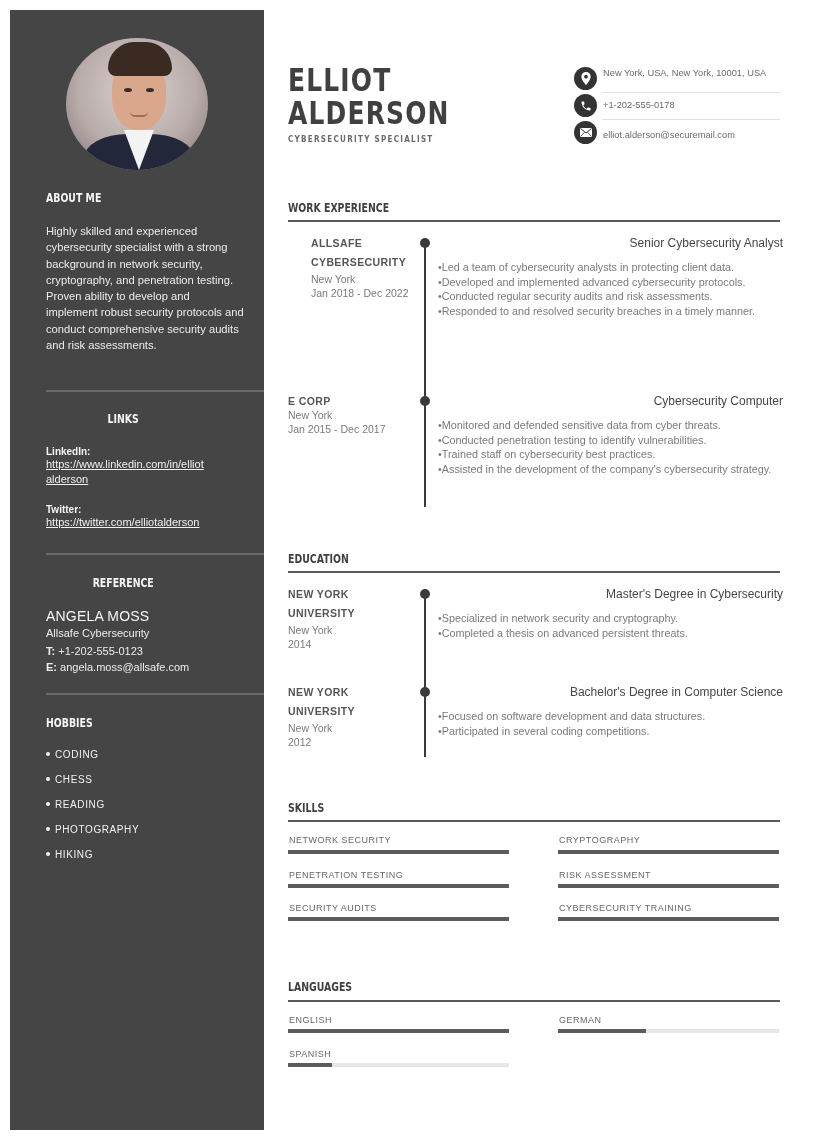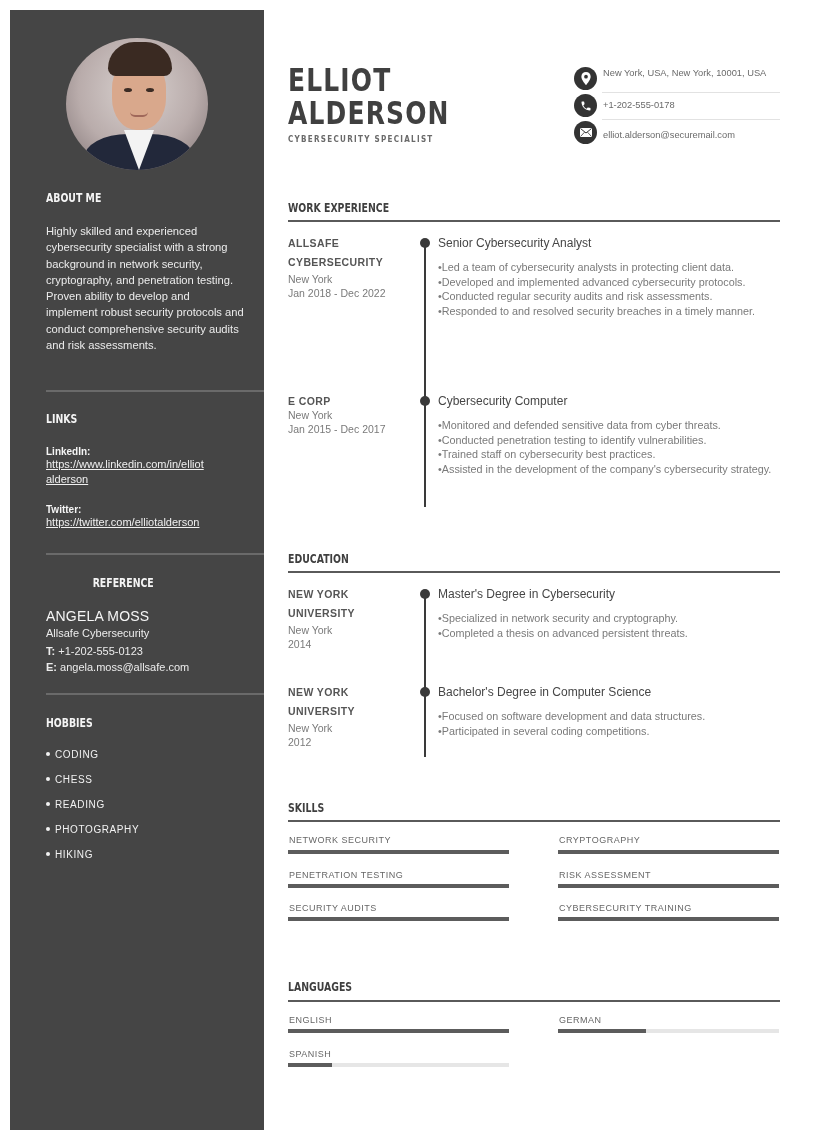--- a/index.html
+++ b/index.html
@@ -71,21 +71,21 @@
   .m-rule { position: absolute; left: 288px; width: 492px; height: 2px; background: #5a5a5a; }
 
   .timeline-line { position: absolute; left: 424px; width: 2px; background: #3a3a3a; }
   .timeline-dot { position: absolute; left: 420px; width: 10px; height: 10px; border-radius: 50%; background: #3a3a3a; }
 
   .org { position: absolute; left: 288px; width: 120px; }
   .org .org-name { font-size: 10.5px; font-weight: bold; color: #555; letter-spacing: 0.4px; line-height: 19px; }
   .org .org-meta { font-size: 10.5px; color: #7a7a7a; line-height: 14px; }
 
   .role { position: absolute; left: 438px; width: 345px; }
-  .role .role-title { font-size: 12px; color: #464646; line-height: 14px; }
+  .role .role-title { font-size: 12px; color: #464646; line-height: 14px; text-align: right; }
   .role ul { list-style: none; margin-top: 10px; }
   .role li { font-size: 10.8px; color: #7a7a7a; line-height: 14.7px; }
   .role li::before { content: "\2022 "; }
 
   .bar-label { position: absolute; font-size: 9px; letter-spacing: 0.5px; color: #666; white-space: nowrap; }
   .bar-track { position: absolute; width: 221px; height: 4px; background: #e6e6e6; }
   .bar-fill { height: 100%; background: #5c5c5c; }
 </style>
 </head>
 <body>
@@ -102,21 +102,21 @@
   </div>
 
   <div class="sb-section" style="top:181px;">
     <div class="sb-heading">ABOUT ME</div>
   </div>
   <div class="sb-section" style="top:213px;">
     <div class="sb-text">Highly skilled and experienced cybersecurity specialist with a strong background in network security, cryptography, and penetration testing. Proven ability to develop and implement robust security protocols and conduct comprehensive security audits and risk assessments.</div>
   </div>
   <div class="sb-divider" style="top:380px;"></div>
 
-  <div class="sb-section" style="top:402px;">
+  <div class="sb-section" style="top:402px;text-align:center;">
     <div class="sb-heading">LINKS</div>
   </div>
   <div class="sb-section" style="top:436px;">
     <div class="link-label">LinkedIn:</div>
     <a class="link-url">
       <span>https://www.linkedin.com/in/elliot</span><br>
       <span>alderson</span>
     </a>
   </div>
   <div class="sb-section" style="top:494px;">
@@ -191,21 +191,21 @@
   </div>
   <div class="ct" style="padding-top:6px;">elliot.alderson@securemail.com</div>
 </div>
 
 <div class="m-heading" style="top:201px;">WORK EXPERIENCE</div>
 <div class="m-rule" style="top:220px;"></div>
 
 <div class="timeline-line" style="top:243px; height:264px;"></div>
 
 <div class="timeline-dot" style="top:238px;"></div>
-<div class="org" style="top:234px;">
+<div class="org" style="top:234px;margin-left:23px;">
   <div class="org-name">ALLSAFE</div>
   <div class="org-name">CYBERSECURITY</div>
   <div class="org-meta">New York</div>
   <div class="org-meta">Jan 2018 - Dec 2022</div>
 </div>
 <div class="role" style="top:236px;">
   <div class="role-title">Senior Cybersecurity Analyst</div>
   <ul>
     <li>Led a team of cybersecurity analysts in protecting client data.</li>
     <li>Developed and implemented advanced cybersecurity protocols.</li>

